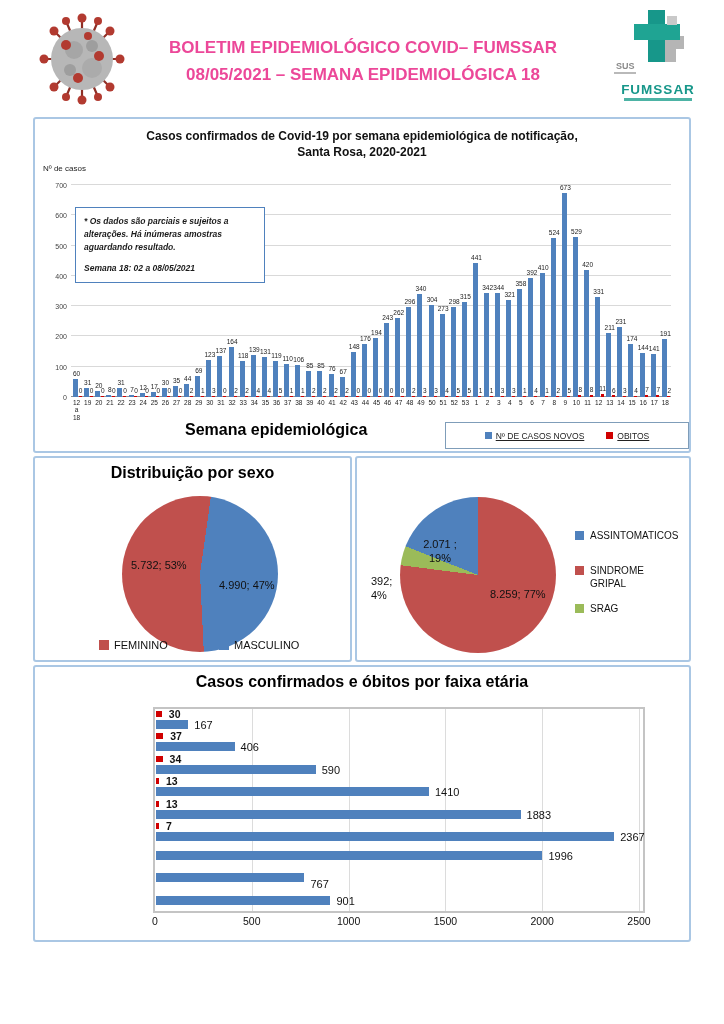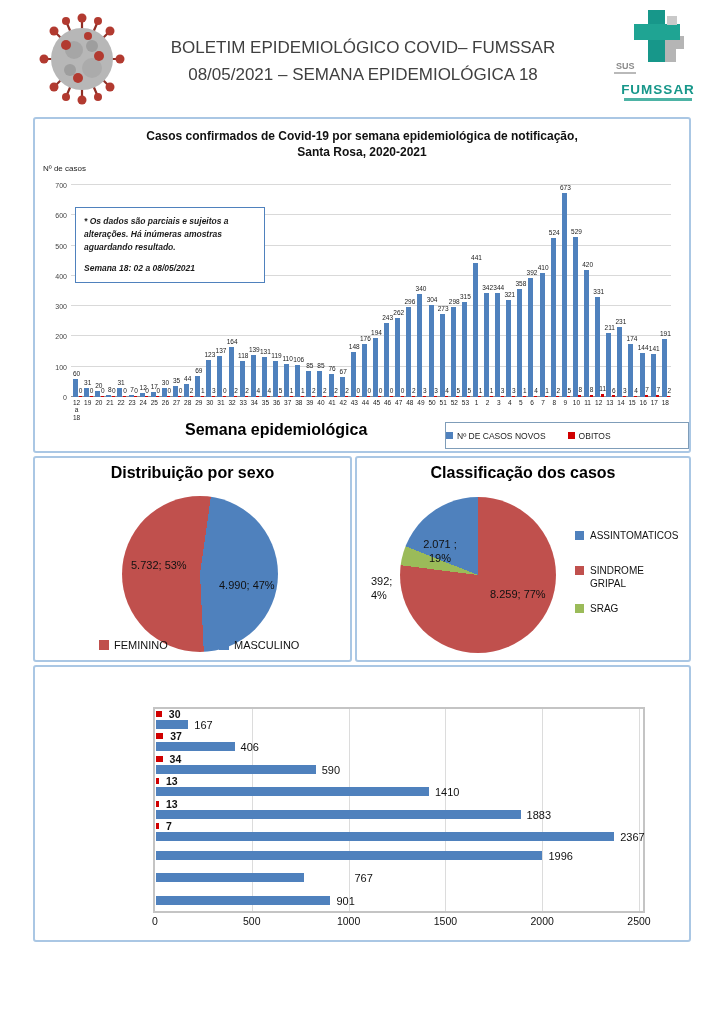--- a/index.html
+++ b/index.html
@@ -2,21 +2,21 @@
 <html><head>
 <meta charset="utf-8">
 <style>
   html,body{margin:0;padding:0;background:#fff;}
   .page{position:relative;width:724px;height:1024px;background:#ffffff;overflow:hidden;
         font-family:"Liberation Sans",sans-serif;color:#111;}
   .panel{position:absolute;background:#fff;border:2px solid #aac7e4;border-radius:3px;}
 
   
   .hdr-title{position:absolute;left:128px;top:34px;width:470px;text-align:center;
-             font-weight:normal;font-size:17px;line-height:1.6;color:#404040;}
+             font-weight:bold;font-size:17px;line-height:1.6;color:#ec4899;}
   .logo{position:absolute;left:610px;top:10px;width:96px;height:100px;text-align:center;}
   .logo .sus{position:absolute;left:6px;top:52px;font-size:9px;font-weight:bold;color:#8a8a8a;line-height:1;}
   .logo .sus-line{position:absolute;left:4px;top:62px;width:22px;height:2px;background:#b9b9b9;}
   .logo .fname{position:absolute;left:0;top:72px;width:96px;font-size:13.5px;font-weight:bold;
                letter-spacing:1px;color:#17978a;}
   .logo .tagline{position:absolute;left:14px;top:88px;width:68px;height:3px;background:#4db3a5;}
 
   
   .w-title{position:absolute;left:0;top:10px;width:100%;text-align:center;font-weight:bold;font-size:12px;}
   .w-title2{position:absolute;left:0;top:26px;width:100%;text-align:center;font-weight:bold;font-size:12px;}
@@ -28,21 +28,21 @@
   #weekly-bars{position:absolute;left:0;top:0;right:0;bottom:0;display:flex;}
   .wcol{flex:1;position:relative;}
   .bbar{position:absolute;left:2px;width:5px;bottom:0;background:#4f81bd;}
   .rbar{position:absolute;left:7.5px;width:3px;bottom:0;background:#d00000;}
   .clab{position:absolute;left:-9px;right:-9px;text-align:center;font-size:6.5px;color:#222;line-height:1;}
   .dlab{position:absolute;left:4px;width:11px;text-align:center;font-size:6.5px;color:#222;line-height:1;}
   #weekly-xlabels{position:absolute;left:36px;top:280px;width:600px;display:flex;}
   .xlab{flex:1;text-align:center;font-size:6.5px;color:#222;white-space:pre-line;line-height:1.15;}
   .w-xaxis-title{position:absolute;left:150px;top:302px;font-weight:bold;font-size:16px;color:#000;}
   #weekly-legend{position:absolute;left:410px;top:303px;width:242px;height:25px;border:1px solid #7f9db9;
-                 display:flex;align-items:center;gap:22px;font-size:8.5px;color:#222;}
+                 display:flex;align-items:center;justify-content:center;gap:22px;font-size:8.5px;color:#222;text-decoration:underline;}
   .lg-item{display:flex;align-items:center;gap:4px;white-space:nowrap;}
   .sq{display:inline-block;width:7px;height:7px;}
   .note-box{position:absolute;left:40px;top:88px;width:172px;border:1px solid #4f81bd;background:#fff;
             padding:7px 8px;font-size:8.5px;font-style:italic;font-weight:bold;line-height:1.55;color:#1a1a1a;}
   .note-week{margin-top:7px;}
 
   
   .p-title{position:absolute;left:0;top:6px;width:100%;text-align:center;font-weight:bold;font-size:16px;color:#000;}
   .pie{position:absolute;border-radius:50%;}
   #pie-sexo{left:87px;top:38px;width:156px;height:156px;}
@@ -568,40 +568,40 @@
       <span class="sq" style="background: rgb(192, 80, 77);"></span>
       <span>FEMININO</span>
     </span>
     <span class="pleg" style="left:184px;top:181px;">
       <span class="sq" style="background: rgb(79, 129, 189);"></span>
       <span>MASCULINO</span>
     </span>
   </div>
 
   <div class="panel" id="panel-class" style="left:355px;top:456px;width:332px;height:202px;">
-    <div class="p-title">Classificação dos casos</div>
     <div class="pie" id="pie-class" style="background: conic-gradient(rgb(192, 80, 77) 0%, rgb(192, 80, 77) 77%, rgb(155, 187, 89) 77%, rgb(155, 187, 89) 81%, rgb(79, 129, 189) 81%, rgb(79, 129, 189) 100%);"></div>
     <span class="pie-lbl" style="left:60px;top:80px;width:46px;text-align:center;">2.071 ; 19%</span>
     <span class="pie-lbl" style="left:133px;top:130px;">8.259; 77%</span>
     <span class="pie-lbl" style="left:14px;top:117px;width:32px;">392; 4%</span>
     <span class="vleg" style="left:218px;top:72px;">
       <span class="sq" style="background: rgb(79, 129, 189);"></span>
       <span>ASSINTOMATICOS</span>
     </span>
     <span class="vleg" style="left:218px;top:107px;width:80px;">
       <span class="sq" style="background: rgb(192, 80, 77);"></span>
       <span style="width:62px;">SINDROME GRIPAL</span>
     </span>
     <span class="vleg" style="left:218px;top:145px;">
       <span class="sq" style="background: rgb(155, 187, 89);"></span>
       <span>SRAG</span>
     </span>
   </div>
 
   <div class="panel" id="panel-faixa" style="left:33px;top:665px;width:654px;height:273px;">
+    <div class="p-title">Casos confirmados e óbitos  por faixa etária</div>
     <div id="faixa-plotwrap">
       <div id="faixa-grid">
           <div class="vgrid" style="left: 96.8px;"></div>
           <div class="vgrid" style="left: 193.6px;"></div>
           <div class="vgrid" style="left: 290.4px;"></div>
           <div class="vgrid" style="left: 387.2px;"></div>
           <div class="vgrid" style="left: 484px;"></div>
         </div>
       <div id="faixa-rows">
           <div class="frow">
@@ -639,21 +639,21 @@
             <span class="fbluelab" style="left: 465.251px; top: 11px;">2367</span>
             <div class="fred" style="width: 3px;"></div>
             <span class="fredlab" style="left: 11px;">7</span>
           </div>
           <div class="frow">
             <div class="fblue" style="width: 386.426px; top: 7px;"></div>
             <span class="fbluelab" style="left: 393.426px; top: 7px;">1996</span>
           </div>
           <div class="frow">
             <div class="fblue" style="width: 148.491px; top: 7px;"></div>
-            <span class="fbluelab" style="left: 155.491px; top: 7px; margin-left: 44px;">767</span>
+            <span class="fbluelab" style="left: 155.491px; top: 13px;">767</span>
           </div>
           <div class="frow">
             <div class="fblue" style="width: 174.434px; top: 7px;"></div>
             <span class="fbluelab" style="left: 181.434px; top: 7px;">901</span>
           </div>
         </div>
     </div>
     <div id="faixa-ticks">
         <span class="ftick" style="left: 2px;">0</span>
         <span class="ftick" style="left: 98.8px;">500</span>

